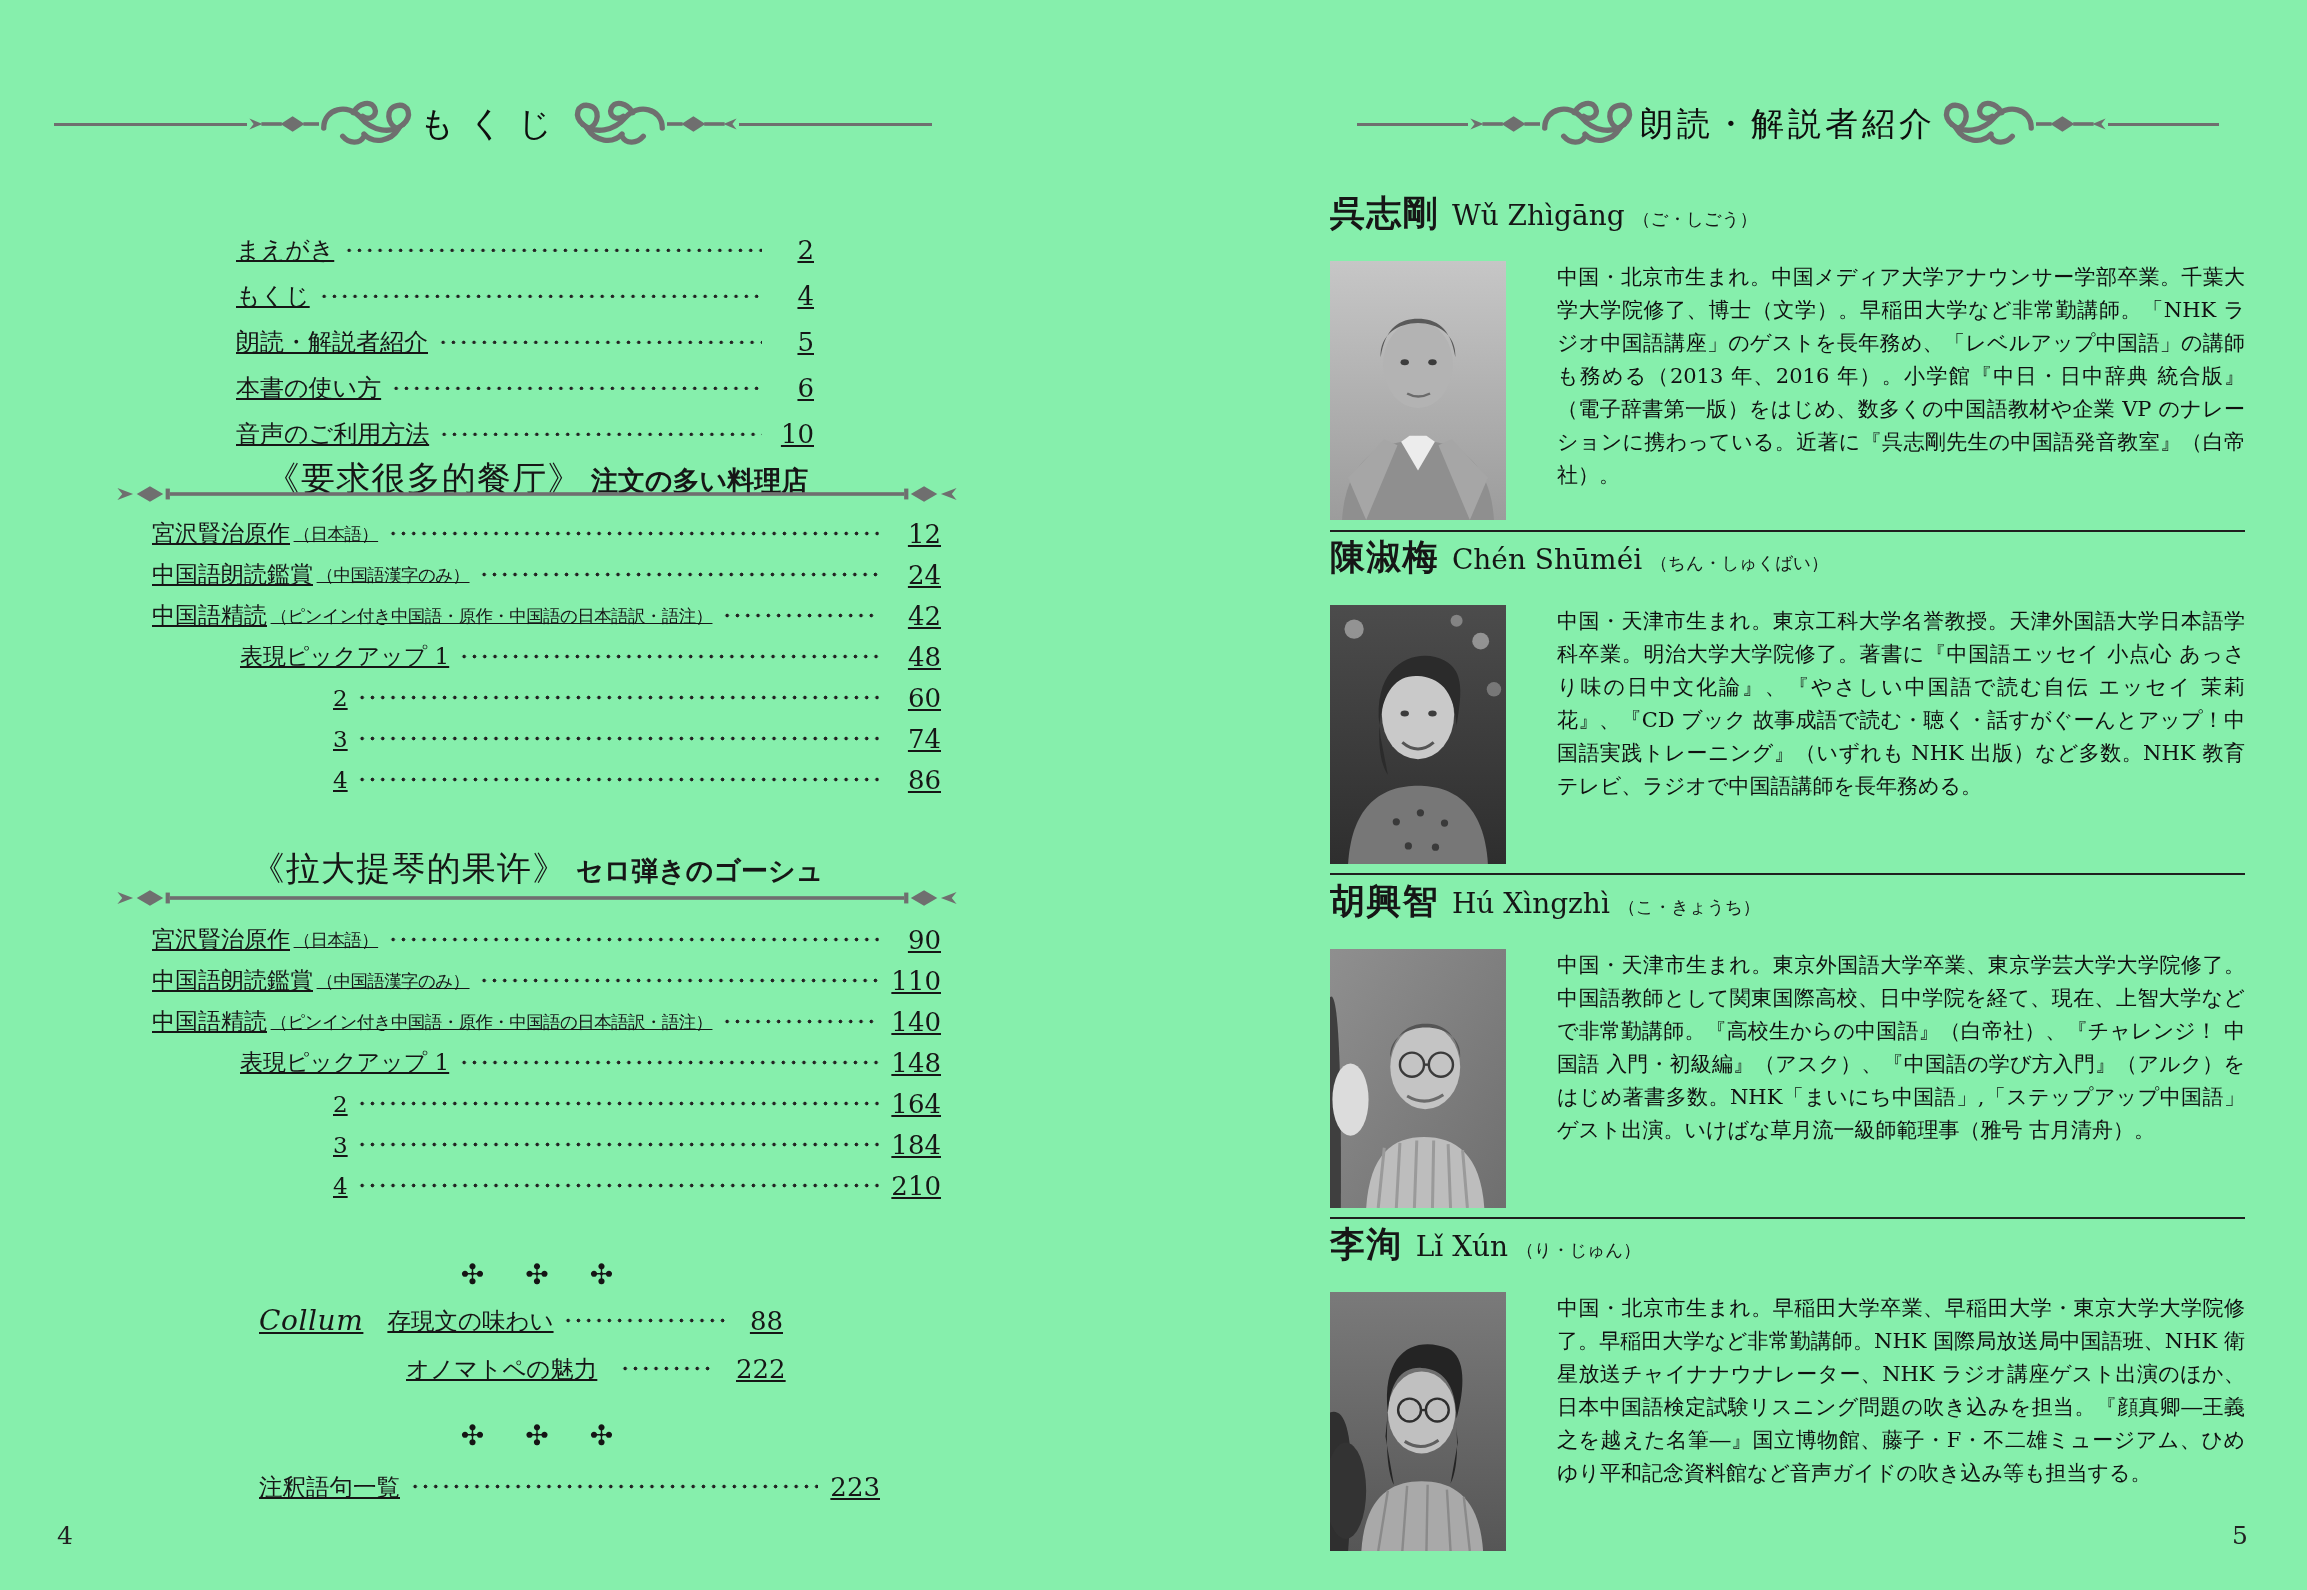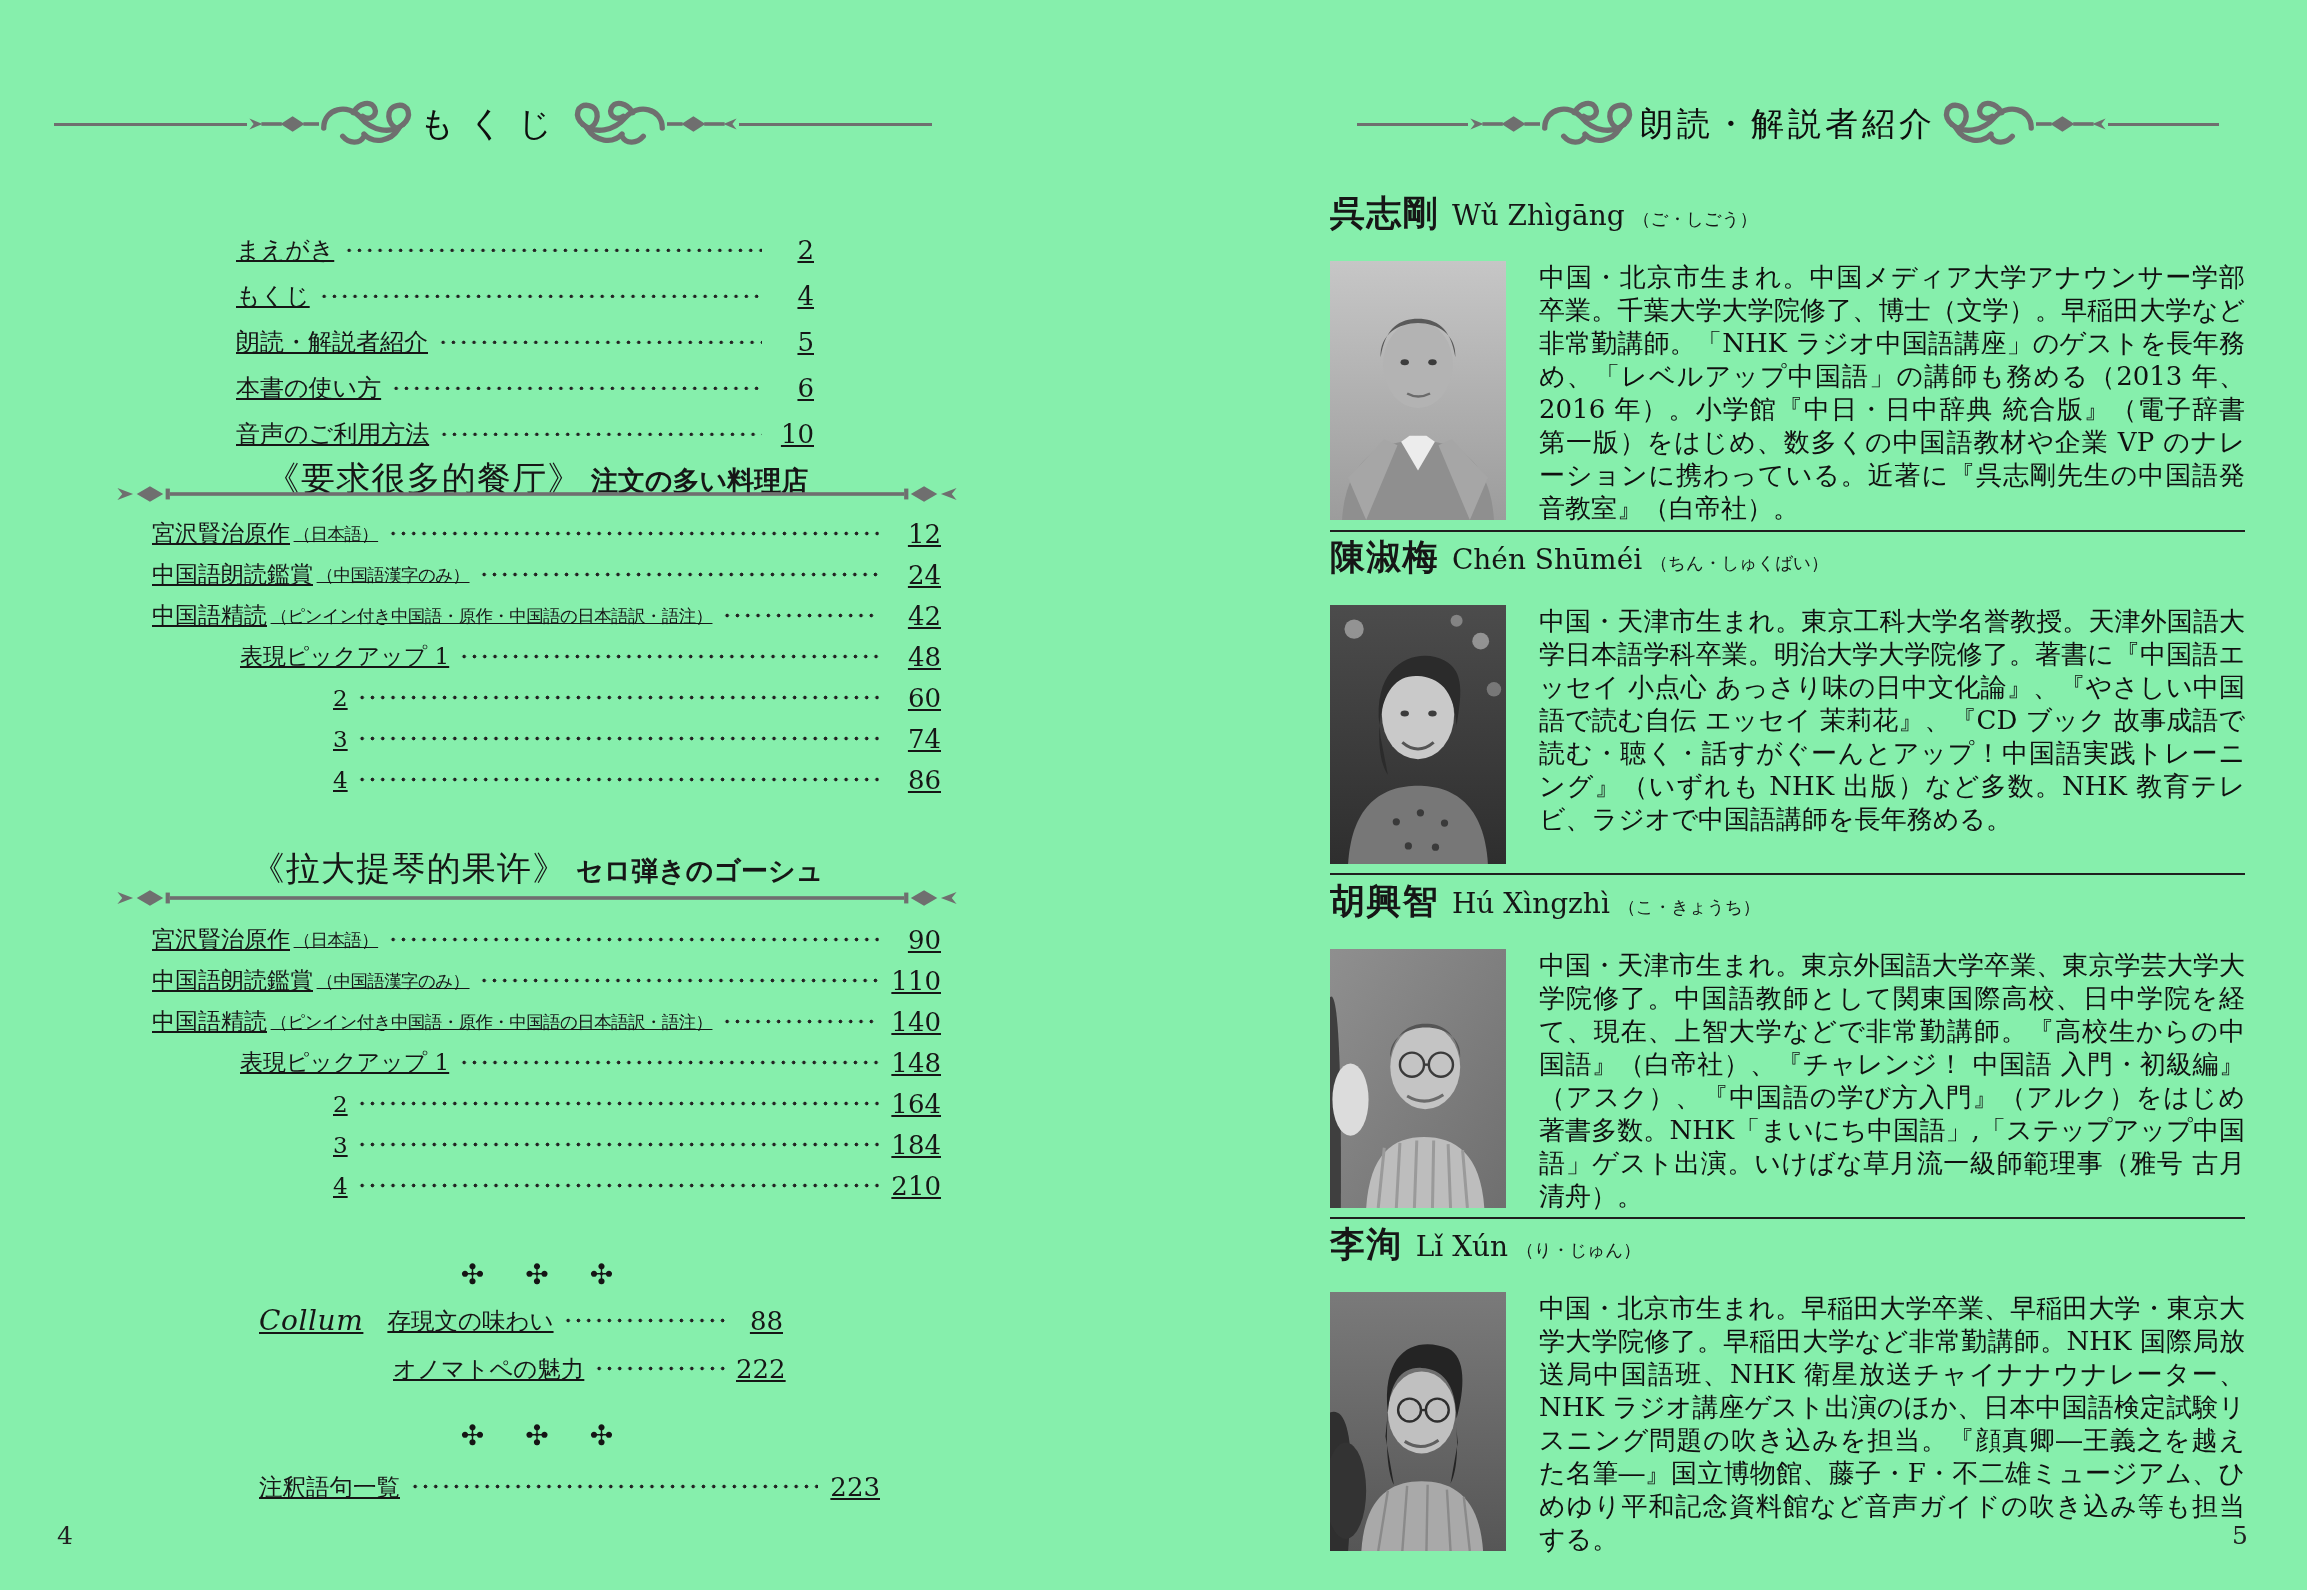--- a/index.html
+++ b/index.html
@@ -33,21 +33,21 @@
   .collum-spacer{width:134px;flex:none;}
   .col-row{height:41px;font-size:23.5px;}
   
   .person-name{display:flex;align-items:baseline;white-space:nowrap;}
   .person-name .kanji{font-size:35px;font-weight:700;letter-spacing:1.2px;}
   .person-name .pinyin{font-size:28px;margin-left:13.3px;}
   .person-name .kana{font-size:17.5px;margin-left:8.4px;}
   .person-body{display:flex;align-items:flex-start;}
   .photo{width:176px;height:259px;flex:none;overflow:hidden;background:#999;}
   .photo svg{display:block;width:100%;height:100%;}
-  .bio{flex:1;margin-left:33px;font-size:26px;line-height:33px;text-align:justify;
+  .bio{flex:1;margin-left:51px;font-size:21px;line-height:33px;text-align:justify;
        text-justify:inter-ideograph;color:#101010;}
   .sep{height:2.4px;background:#1f1f1f;}
 </style>
 </head>
 <body>
 
 <svg width="0" height="0" style="position:absolute">
   <defs>
     <g id="flourish">
       <g fill="none" stroke="#6f6f6f" stroke-width="9" stroke-linecap="round">
@@ -228,21 +228,21 @@
   </div>
 
   <div class="abs" style="left:259px;top:1300px;width:524px;">
     <div class="row col-row">
       <span class="collum-lbl">Collum</span>
       <span style="width:24px;flex:none;"></span>
       <span>存現文の味わい</span>
       <span class="leader"></span>
       <span class="pagenum" style="width:47px">88</span>
     </div>
-    <div class="row col-row" style="margin-top:7.2px;">
+    <div class="row col-row" style="margin-top:7.2px;gap:13px;">
       <span class="collum-spacer"></span>
       <span>オノマトペの魅力</span>
       <span class="leader"></span>
       <span class="pagenum" style="width:47px">222</span>
     </div>
   </div>
 
   <div class="abs crosses" style="left:115px;top:1419px;width:844px;">
     <span>✣</span><span>✣</span><span>✣</span>
   </div>

